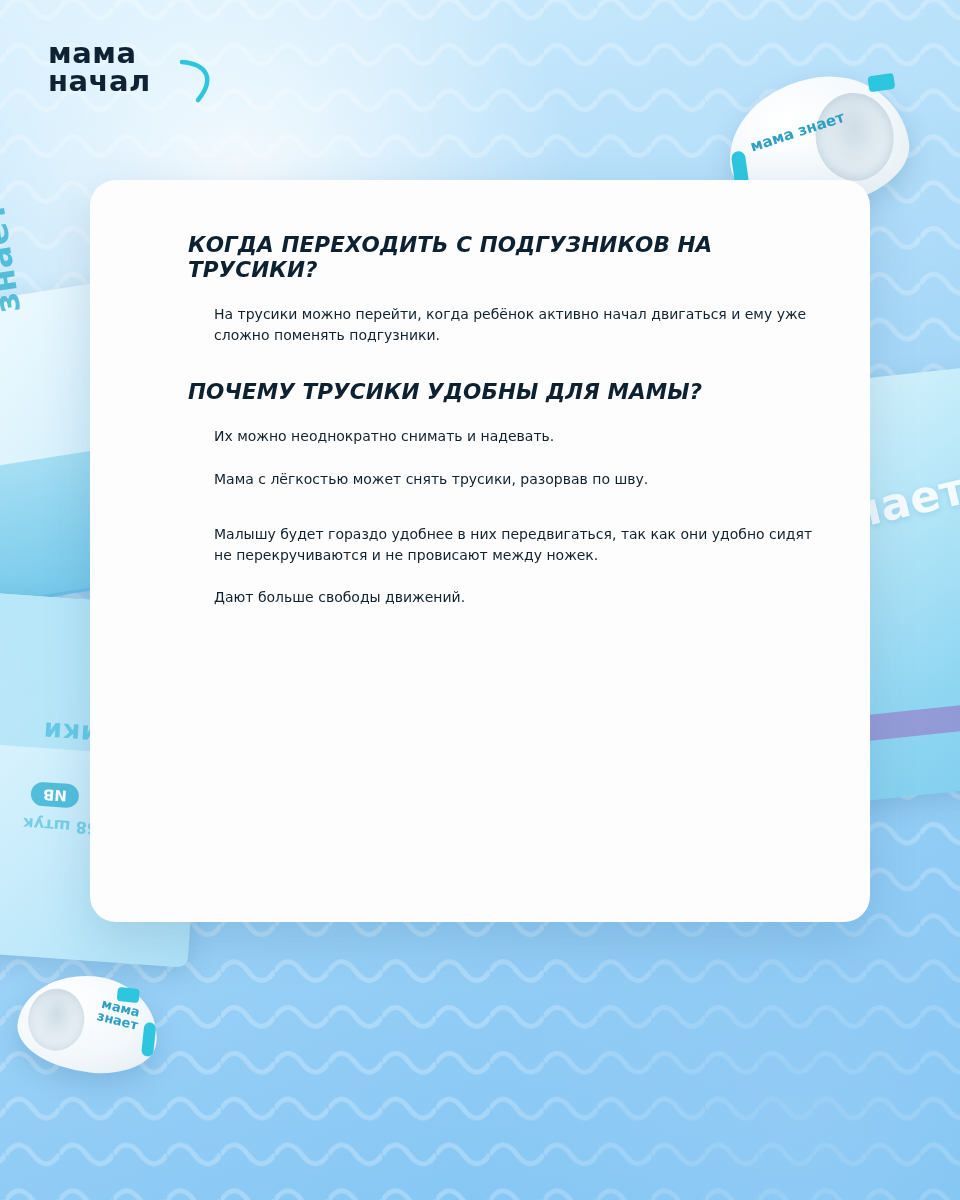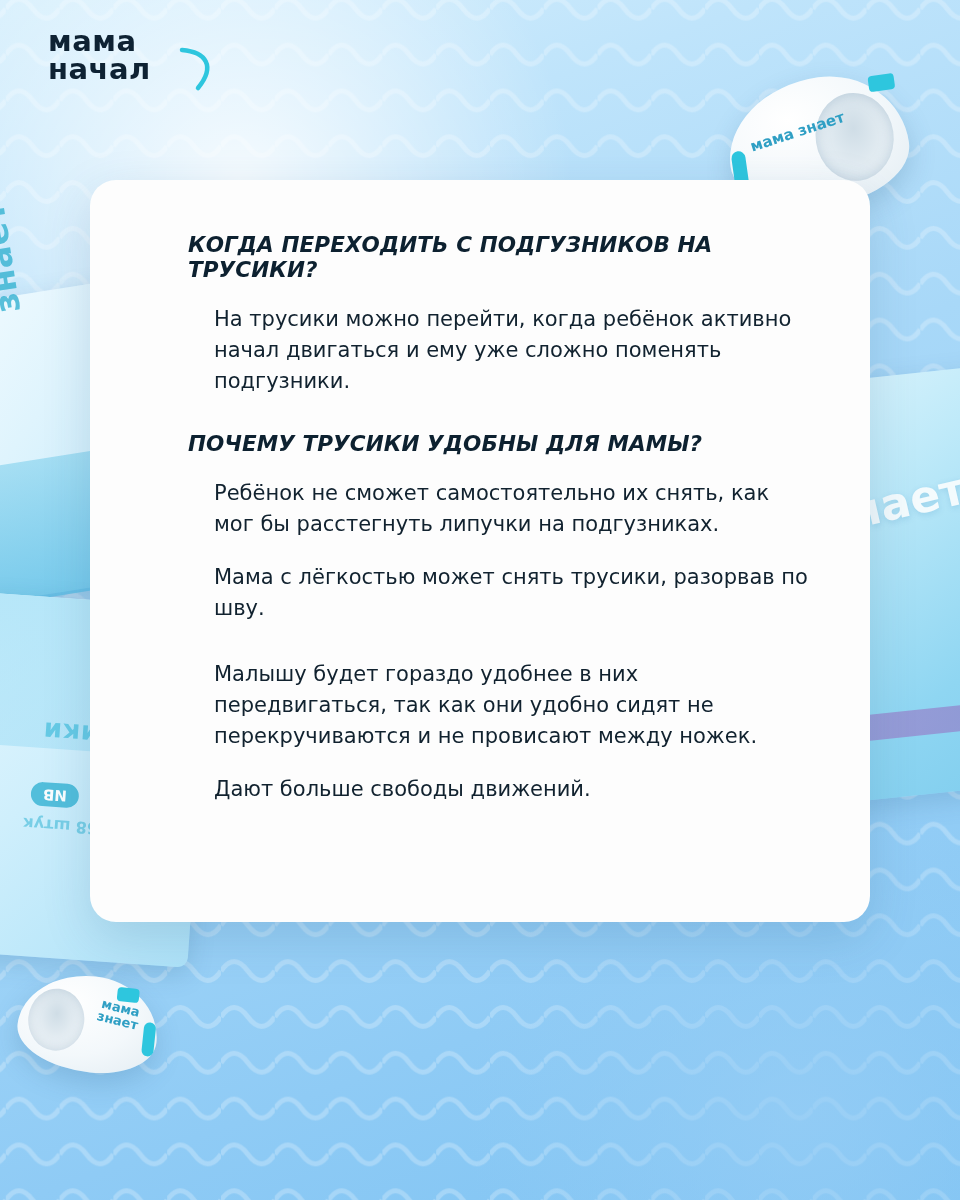--- a/index.html
+++ b/index.html
@@ -203,21 +203,21 @@
     line-height: 1;
     text-align: center;
   }
   .diaper-top .diaper-brand { left: 22px; top: 44px; font-size: 15px; transform: rotate(-10deg); }
   .diaper-bottom .diaper-brand { left: 60px; top: 22px; font-size: 13px; transform: rotate(8deg); }
 
   
   .logo {
     position: absolute;
     left: 48px;
-    top: 28px;
+    top: 40px;
     width: 180px;
     height: 70px;
   }
   .logo-text {
     font-weight: 700;
     color: #0e2233;
     font-size: 29px;
     line-height: .95;
     letter-spacing: .5px;
   }
@@ -246,21 +246,21 @@
     font-style: italic;
     font-weight: 700;
     font-size: 21.5px;
     color: #0d2130;
     letter-spacing: .1px;
     margin: 0 0 22px 42px;
   }
   .section { margin-bottom: 34px; }
   .section:last-child { margin-bottom: 0; }
   .p {
-    font-size: 21px;
+    font-size: 14px;
     line-height: 1.48;
     color: #11222f;
     margin: 0 0 22px 68px;
     max-width: 640px;
   }
   .p:last-child { margin-bottom: 0; }
 </style>
 </head>
 <body>
 
@@ -322,21 +322,21 @@
 
 <div class="card">
 
   <div class="section">
     <h2 class="q">КОГДА ПЕРЕХОДИТЬ С ПОДГУЗНИКОВ НА ТРУСИКИ?</h2>
     <p class="p">На трусики можно перейти, когда ребёнок активно начал двигаться и ему уже сложно поменять подгузники.</p>
   </div>
 
   <div class="section">
     <h2 class="q">ПОЧЕМУ ТРУСИКИ УДОБНЫ ДЛЯ МАМЫ?</h2>
-    <p class="p">Ребёнок не сможет самостоятельно их снять, как мог бы расстегнуть липучки на подгузниках.</p>
+    <p class="p">Их можно неоднократно снимать и надевать.</p>
     <p class="p">Мама с лёгкостью может снять трусики, разорвав по шву.</p>
   </div>
 
   <div class="section">
     <p class="p">Малышу будет гораздо удобнее в них передвигаться, так как они удобно сидят не перекручиваются и не провисают между ножек.</p>
     <p class="p">Дают больше свободы движений.</p>
   </div>
 
 </div>
 

